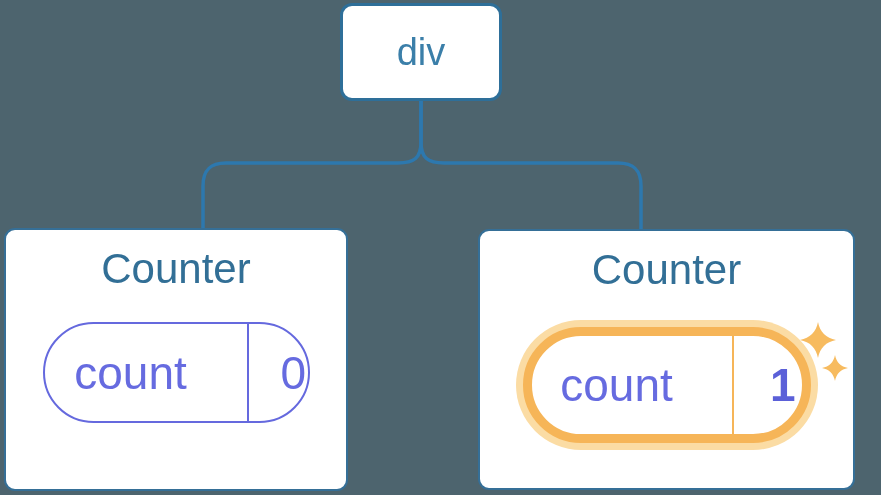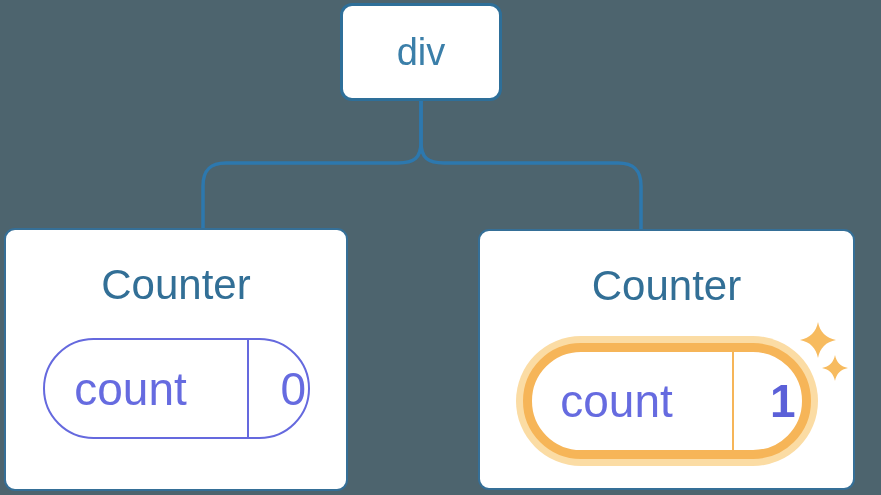--- a/index.html
+++ b/index.html
@@ -39,21 +39,21 @@
   }
   .card {
     position: absolute;
     background: #ffffff;
     border: 2px solid var(--card_border, #356f97);
     border-radius: 11px;
     box-sizing: border-box;
     display: flex;
     flex-direction: column;
     align-items: center;
-    padding-top: 34px;
+    padding-top: 18px;
   }
   .card.left  { left: 4px;   top: 228px; width: 344px; height: 263px; }
   .card.right { left: 478px; top: 229px; width: 377px; height: 261px; }
   .card-title {
     font-size: 42px;
     line-height: 1;
     color: var(--title_text, #326f96);
     margin-bottom: 32px;
   }
   .pill {

